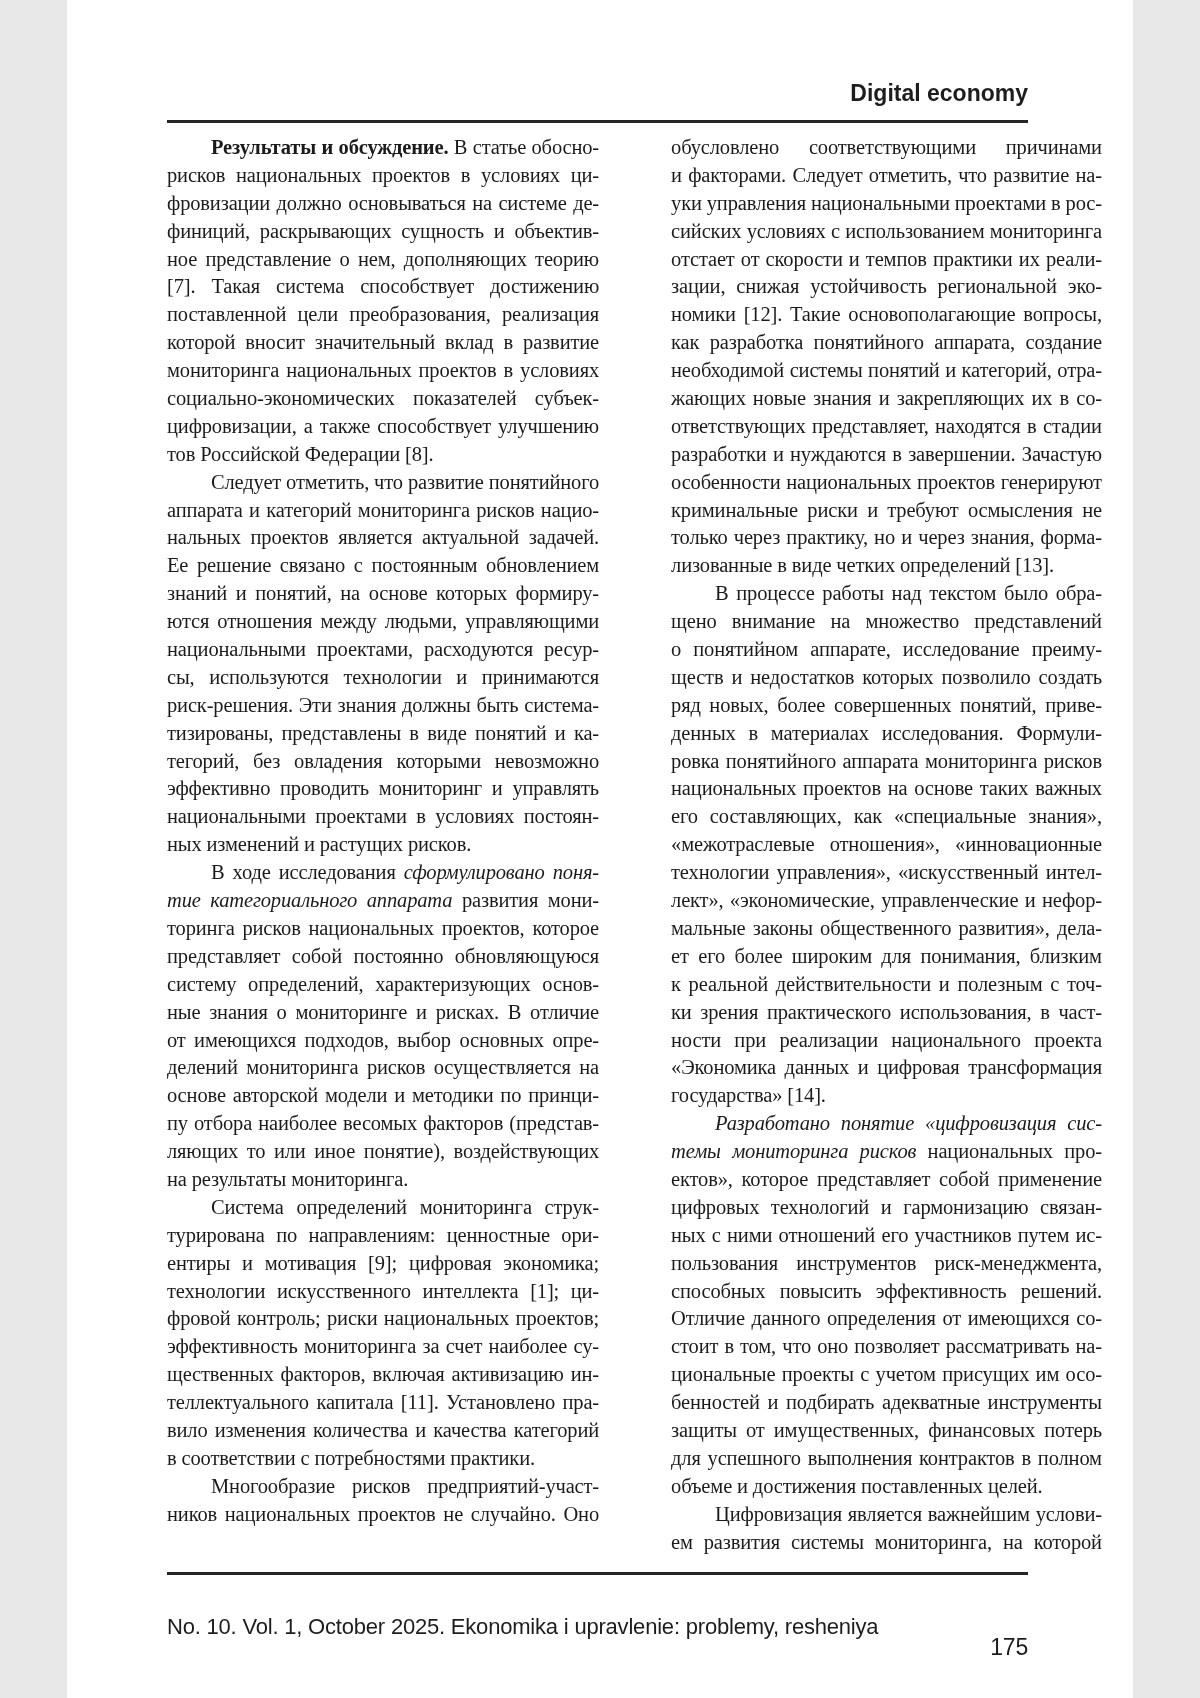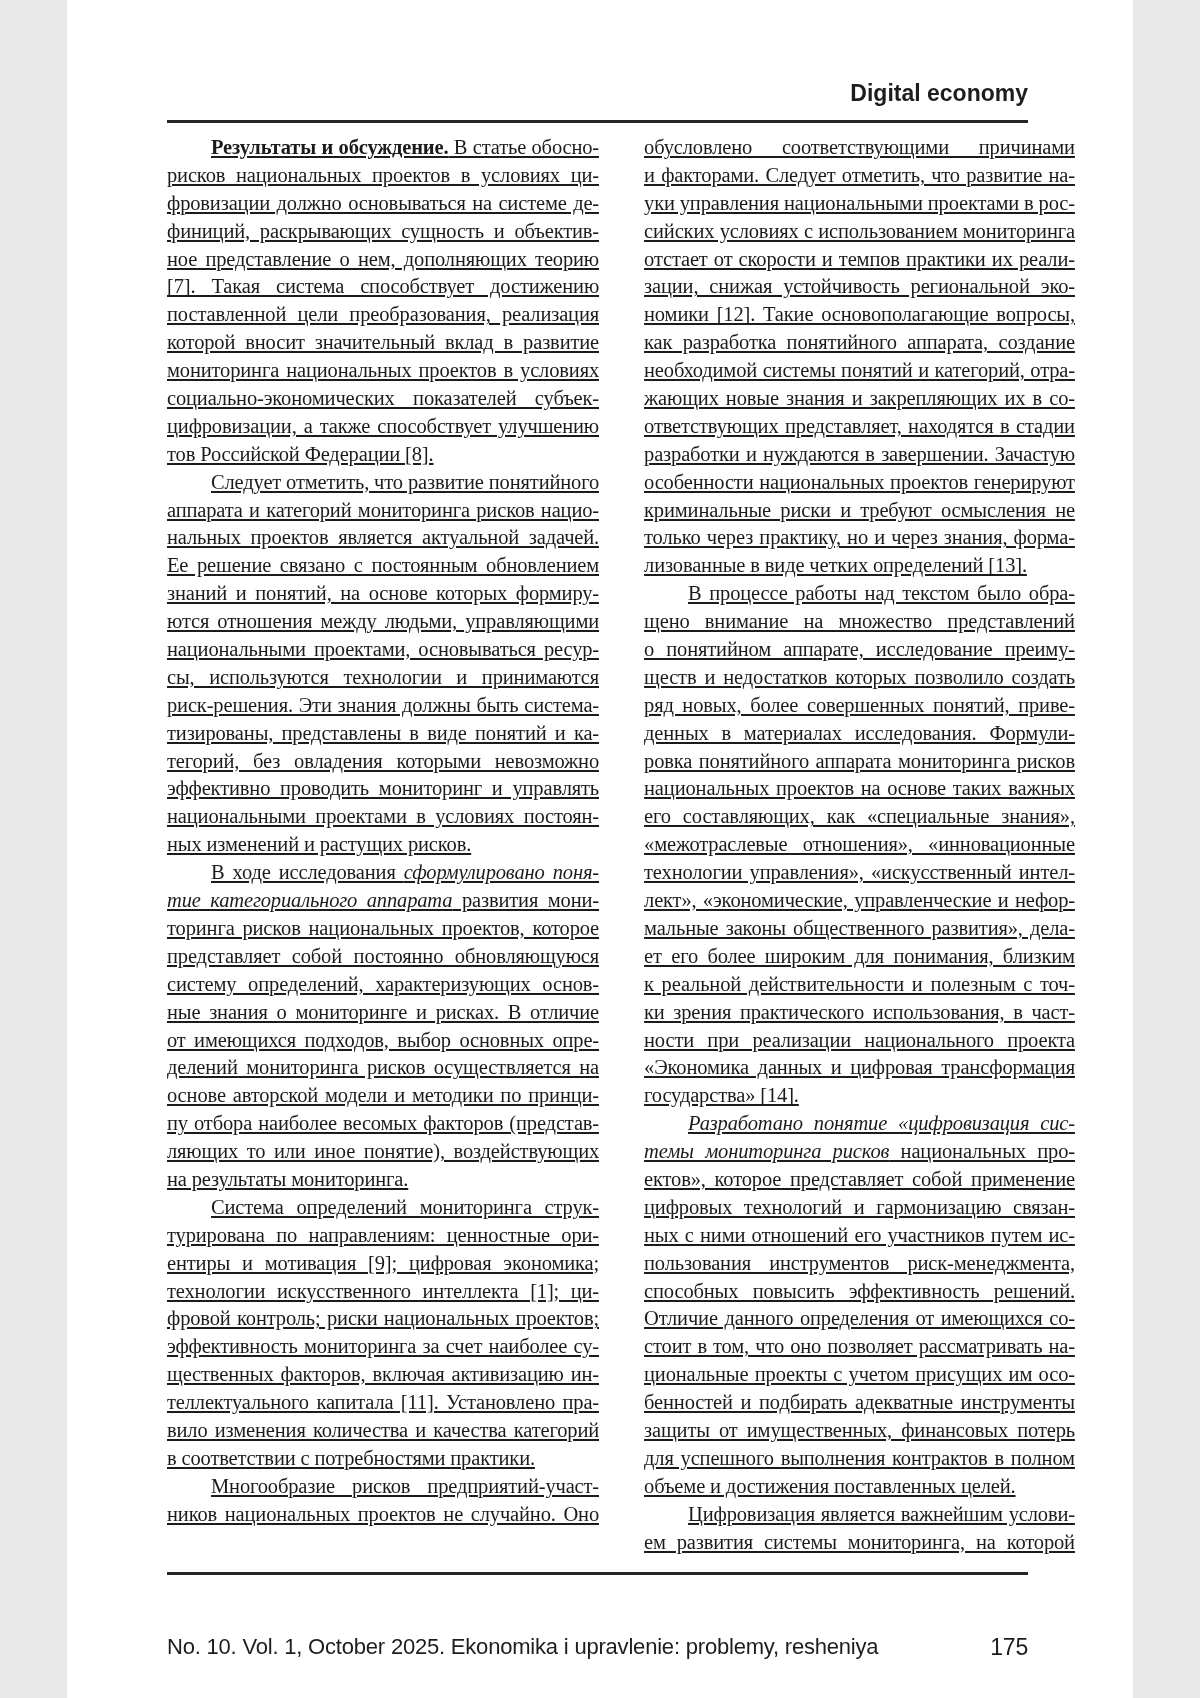--- a/index.html
+++ b/index.html
@@ -20,21 +20,21 @@
     color:#1d1d1d;
   }
   .rule{
     position:absolute;left:100px;right:105px;height:3px;
     background:#262626;
   }
   .rule.header-rule{top:120px;}
   .rule.footer-rule{top:1572px;}
   .article-body{
     position:absolute;left:100px;right:105px;top:134px;
-    display:flex;gap:45px;text-decoration:underline;
+    display:flex;gap:72px;
   }
   .text-column{
     width:475px;
     font-size:20.5px;line-height:27.9px;
     letter-spacing:-0.15px;
     color:#1b1b1b;
   }
   .line{
     height:27.9px;overflow:hidden;
     text-align:justify;
@@ -44,21 +44,21 @@
   .line.end{
     text-align-last:left;
   }
   .line.indent{
     text-indent:44px;
   }
   .b{font-weight:700;}
   .i{font-style:italic;}
   .page-footer{
     position:absolute;left:100px;right:105px;top:1592px;
-    display:flex;justify-content:space-between;align-items:flex-end;
+    display:flex;justify-content:space-between;align-items:center;
     font-family:"Liberation Sans","DejaVu Sans",sans-serif;
     font-size:22px;line-height:30px;letter-spacing:-0.2px;
     color:#1d1d1d;
   }
   .page-number{font-size:23px;margin-top:40px;}
 </style>
 </head>
 <body>
 
 <div class="page">
@@ -82,21 +82,21 @@
         <div class="line"><span>мониторинга национальных проектов в условиях</span></div>
         <div class="line"><span>социально-экономических показателей субъек-</span></div>
         <div class="line"><span>цифровизации, а также способствует улучшению</span></div>
         <div class="line end"><span>тов Российской Федерации [8].</span></div>
         <div class="line indent"><span>Следует отметить, что развитие понятийного</span></div>
         <div class="line"><span>аппарата и категорий мониторинга рисков нацио-</span></div>
         <div class="line"><span>нальных проектов является актуальной задачей.</span></div>
         <div class="line"><span>Ее решение связано с постоянным обновлением</span></div>
         <div class="line"><span>знаний и понятий, на основе которых формиру-</span></div>
         <div class="line"><span>ются отношения между людьми, управляющими</span></div>
-        <div class="line"><span>национальными проектами, основываться ресур-</span></div>
+        <div class="line"><span>национальными проектами, расходуются ресур-</span></div>
         <div class="line"><span>сы, используются технологии и принимаются</span></div>
         <div class="line"><span>риск-решения. Эти знания должны быть система-</span></div>
         <div class="line"><span>тизированы, представлены в виде понятий и ка-</span></div>
         <div class="line"><span>тегорий, без овладения которыми невозможно</span></div>
         <div class="line"><span>эффективно проводить мониторинг и управлять</span></div>
         <div class="line"><span>национальными проектами в условиях постоян-</span></div>
         <div class="line end"><span>ных изменений и растущих рисков.</span></div>
         <div class="line indent"><span>В ходе исследования </span><span class="i">сформулировано поня-</span></div>
         <div class="line"><span class="i">тие категориального аппарата</span><span> развития мони-</span></div>
         <div class="line"><span>торинга рисков национальных проектов, которое</span></div>

